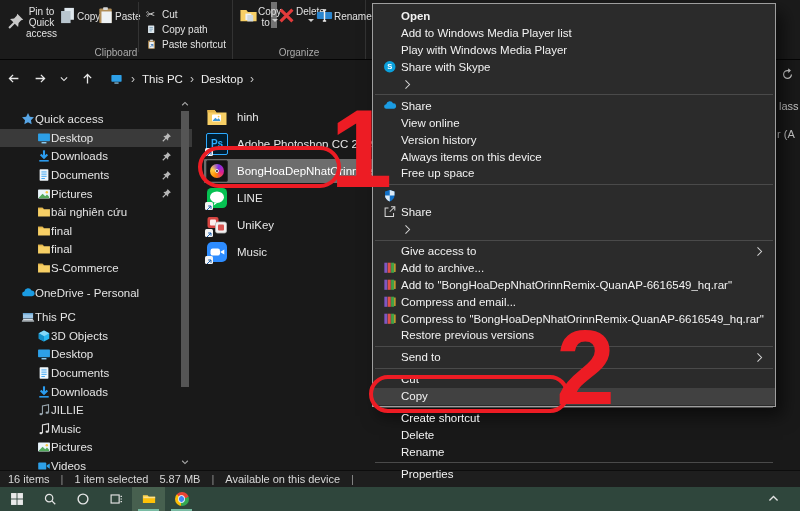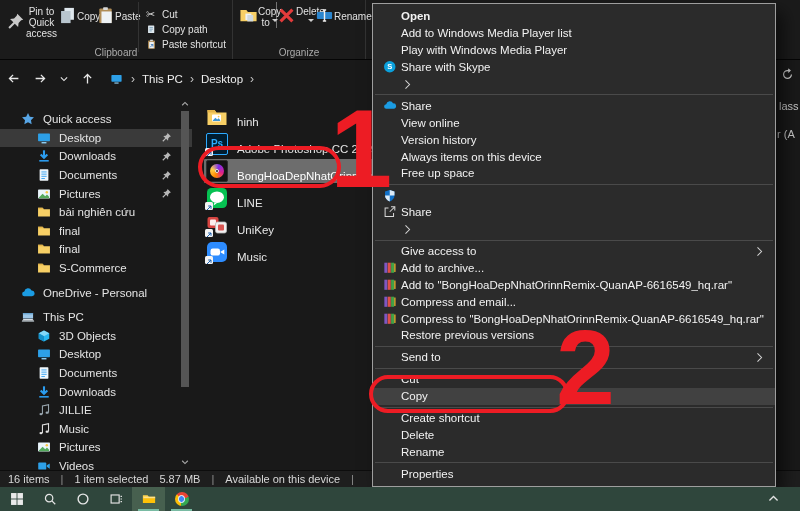--- a/index.html
+++ b/index.html
@@ -25,47 +25,47 @@
 
 .addr{position:absolute;top:61px;left:0;right:0;height:35px;display:flex;align-items:center;background:#191919}
 .navbtn{width:27px;height:24px;display:flex;align-items:center;justify-content:center}
 .navbtn .icn{width:13px;height:13px}
 .crumbbar{display:flex;align-items:center;margin-left:8px;gap:7px;font-size:11.5px;color:#ededed}
 .crumb-ic{width:15px;height:12px}
 .crumb-sep{color:#c3c3c3;font-size:12px;line-height:1}
 
 
 .sidebar{position:absolute;top:96px;left:0;width:192px;bottom:41px;overflow:hidden;padding-top:14px}
-.side-item{display:flex;align-items:center;height:18.6px;padding-left:21px;font-size:11.5px;color:#e4e4e4;gap:8px;position:relative}
+.side-item{display:flex;align-items:center;height:18.6px;padding-left:21px;font-size:11.5px;color:#e4e4e4;position:relative}
 .side-item.lvl1{padding-left:37px}
 .side-item.sel{background:#3a3a3a}
 .side-item .lbl{white-space:nowrap}
 .side-item .pin{position:absolute;right:20px;width:11px;height:11px;opacity:.9}
 .sgap{height:6px}
 .sb-track{position:absolute;right:2px;top:1px;width:10px;bottom:1px}
 .sb-chev{position:absolute;left:0;width:10px;height:10px}
 .sb-chev.up{top:2px}.sb-chev.down{bottom:2px}
 .sb-thumb{position:absolute;left:1px;width:8px;top:14px;height:276px;background:#555}
 
 
 .files{position:absolute;left:192px;top:96px;right:0;bottom:41px;padding-top:7px}
 .file-row{display:flex;align-items:center;height:27px;padding-left:12px}
-.file-cell{display:flex;align-items:flex-end;gap:9px;padding:1px 10px 1px 2px;font-size:11.5px;color:#e6e6e6;border-radius:1px;white-space:nowrap}
+.file-cell{display:flex;align-items:center;gap:9px;padding:1px 10px 1px 2px;font-size:11.5px;color:#e6e6e6;border-radius:1px;white-space:nowrap}
 .file-row.sel .file-cell{background:#6d6d6d;color:#fff}
 .fic{position:relative;width:22px;height:22px;flex:none}
 .fic .icn{width:22px;height:22px}
 .sc-badge{position:absolute;left:-1px;bottom:-1px;width:8px;height:8px;background:#f4f4f4;border-radius:1.5px}
 .sc-badge svg{width:8px;height:8px}
 .ps-badge{display:flex;width:22px;height:22px;background:#001d30;border:1.5px solid #2daaff;border-radius:2px;color:#2daaff;font-weight:bold;font-size:10px;align-items:center;justify-content:center}
 .disc{position:relative;display:block;width:22px;height:22px;background:#141414;border:1px solid #2e2e2e;border-radius:2px}
 .disc i{position:absolute;inset:3px;border-radius:50%;background:conic-gradient(from 20deg,#7a2ff0,#e0218a,#ff8c00,#ffd24a,#7a2ff0)}
 .disc i::after{content:"";position:absolute;inset:5px;border-radius:50%;background:#1a1a1a;border:1.5px solid #eee}
 
 
-.menu{position:absolute;left:372px;top:3px;width:404px;height:484px;background:#2b2b2b;border:1px solid #9e9e9e;box-shadow:7px 9px 16px rgba(0,0,0,.55);padding:4px 0;z-index:20;display:flex;flex-direction:column}
+.menu{position:absolute;left:372px;top:3px;width:404px;height:404px;background:#2b2b2b;border:1px solid #9e9e9e;box-shadow:7px 9px 16px rgba(0,0,0,.55);padding:4px 0;z-index:20;display:flex;flex-direction:column}
 .mi{display:flex;align-items:center;height:16.9px;padding:0 9px 0 6px;font-size:11.5px;color:#f2f2f2;flex:none}
 .mi.hl{background:#414141}
 .mi.bold{font-weight:bold}
 .mi .gut{width:22px;display:flex;justify-content:center;align-items:center;flex:none}
 .mi .gut .icn{width:13.5px;height:13.5px}
 .mi .lbl{flex:1;white-space:nowrap;overflow:hidden}
 .mi .chev{width:13px;height:13px;flex:none}
 .msep{height:1px;background:#4a4a4a;margin:2px 2px;flex:none}
 
 
@@ -153,21 +153,21 @@
                 <path d="M6 12l4-4M10 8v3M10 8H7" stroke="#2b6cb0" stroke-width="1.1" fill="none"></path>
               </svg>
             </span>
           <span>Paste shortcut</span>
         </div>
       </div>
       <div class="glabel">Clipboard</div>
     </div>
 
     <div class="rgroup b-r">
-      <div class="bigbtn narrow" style="border-right:1px solid #737373;padding-right:3px">
+      <div class="bigbtn narrow" style="border-right:6px solid #737373;padding-right:3px">
         <span class="icn">
             <svg viewBox="0 0 16 16">
               <path d="M1.2 3.4h5l1.3 1.7h7.3v7.7H1.2z" fill="#f7cf65"></path>
               <rect x="5.4" y="6.4" width="5" height="5.4" fill="#eef2f5"></rect>
               <rect x="7" y="7.6" width="5" height="5.4" fill="#cfd9e0"></rect>
             </svg>
           </span>
         <span><span>Copy to</span><span class="caret"></span></span>
       </div>
       <div class="bigbtn narrow">

